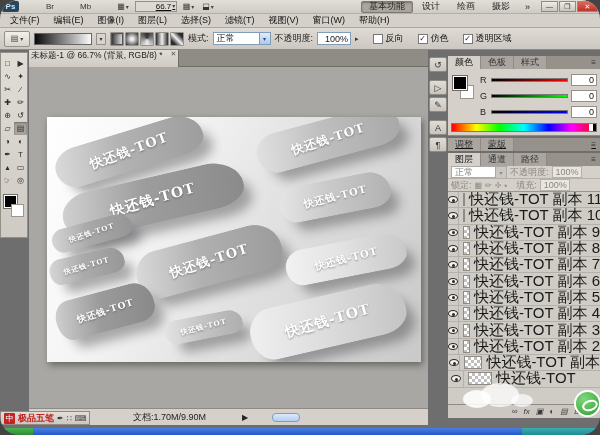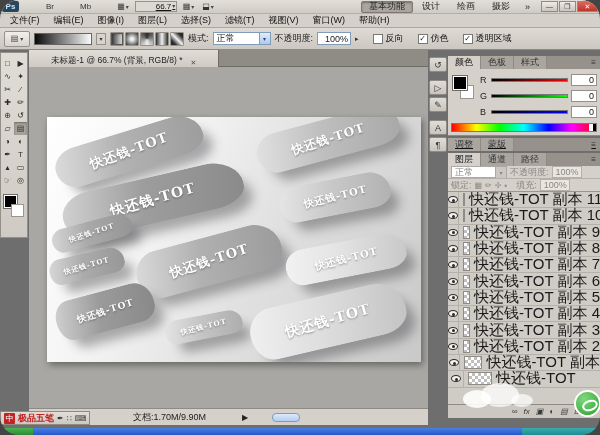--- a/index.html
+++ b/index.html
@@ -75,21 +75,21 @@
   .tool.active { background:#a7a39b; box-shadow:inset 0 1px 2px rgba(0,0,0,.35); }
   .swatches { position:relative; height:34px; margin-top:4px; }
   .sw-fg { position:absolute; left:3px; top:4px; width:13px; height:13px; background:#000;
     border:1px solid #fff; outline:1px solid #6f6b65; }
   .sw-bg { position:absolute; left:10px; top:13px; width:13px; height:13px; background:#fff;
     border:1px solid #9a968f; }
   
   .docwin { position:absolute; left:29px; top:50px; width:399px; height:375px; background:#8f8c86; }
   .tabbar { height:17px; background:#8f8c86; border-bottom:1px solid #6f6c66; display:flex; }
   .doc-tab { height:17px; background:linear-gradient(#e0dcd6,#cfcbc4); display:flex;
-    align-items:flex-end; padding:0 22px; font-size:8.5px; color:#222; border-right:1px solid #6f6c66; }
+    align-items:flex-start; padding:0 2px; font-size:8.5px; color:#222; border-right:1px solid #6f6c66; }
   .doc-tab .tab-close { margin-left:8px; font-size:7px; color:#555; }
   .pasteboard { position:absolute; left:0; top:17px; right:0; bottom:17px;
     background:#a9a7a4; overflow:hidden; }
   .image { position:absolute; left:18px; top:50px; width:374px; height:245px; overflow:hidden;
     background:linear-gradient(115deg,#ffffff,#f4f4f4 30%,#e2e2e2 55%,#c9c9c9 100%);
     box-shadow:2px 3px 7px rgba(0,0,0,.4); }
   .banner { position:absolute; display:flex; align-items:center; justify-content:center;
     border-radius:18% 22% 20% 16% / 55% 65% 45% 60%;
     box-shadow:9px 13px 11px -3px rgba(45,45,50,.38); }
   .banner span { color:#fff; font-weight:bold; letter-spacing:1px; white-space:nowrap;

